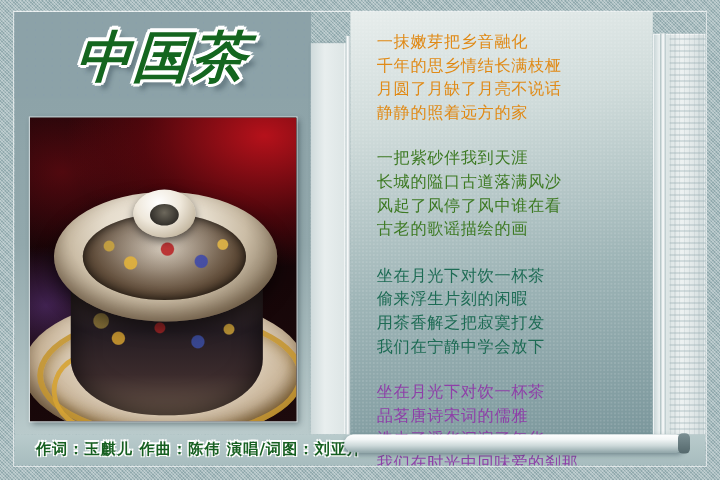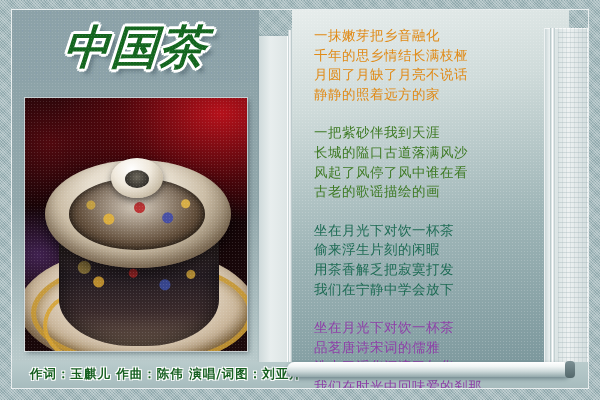--- a/index.html
+++ b/index.html
@@ -152,21 +152,20 @@
   }
   .mid-rule{
     position:absolute;left:276px;top:20px;width:4px;height:334px;
     background:linear-gradient(90deg,#b6c6c8,#ffffff 45%,#a9babd);
   }
 
   
   .lyrics-field{
     position:absolute;left:280px;top:0;width:252px;height:352px;
     background:linear-gradient(170deg,#e7edec 0%,#cfdbda 26%,#9db4b6 62%,#7b979c 100%);
-    padding-left:25px;
   }
   .lyrics-field:after{
     content:"";position:absolute;inset:0;
     background-image:radial-gradient(rgba(255,255,255,.30) .5px,transparent .6px);
     background-size:3px 3px;opacity:.6;
   }
   .lyrics{
     position:absolute;left:22px;top:16px;right:10px;
     font-family:"DejaVu Sans","Liberation Sans",sans-serif;
     font-size:13.5px;line-height:19.6px;letter-spacing:.5px;white-space:pre-line;

